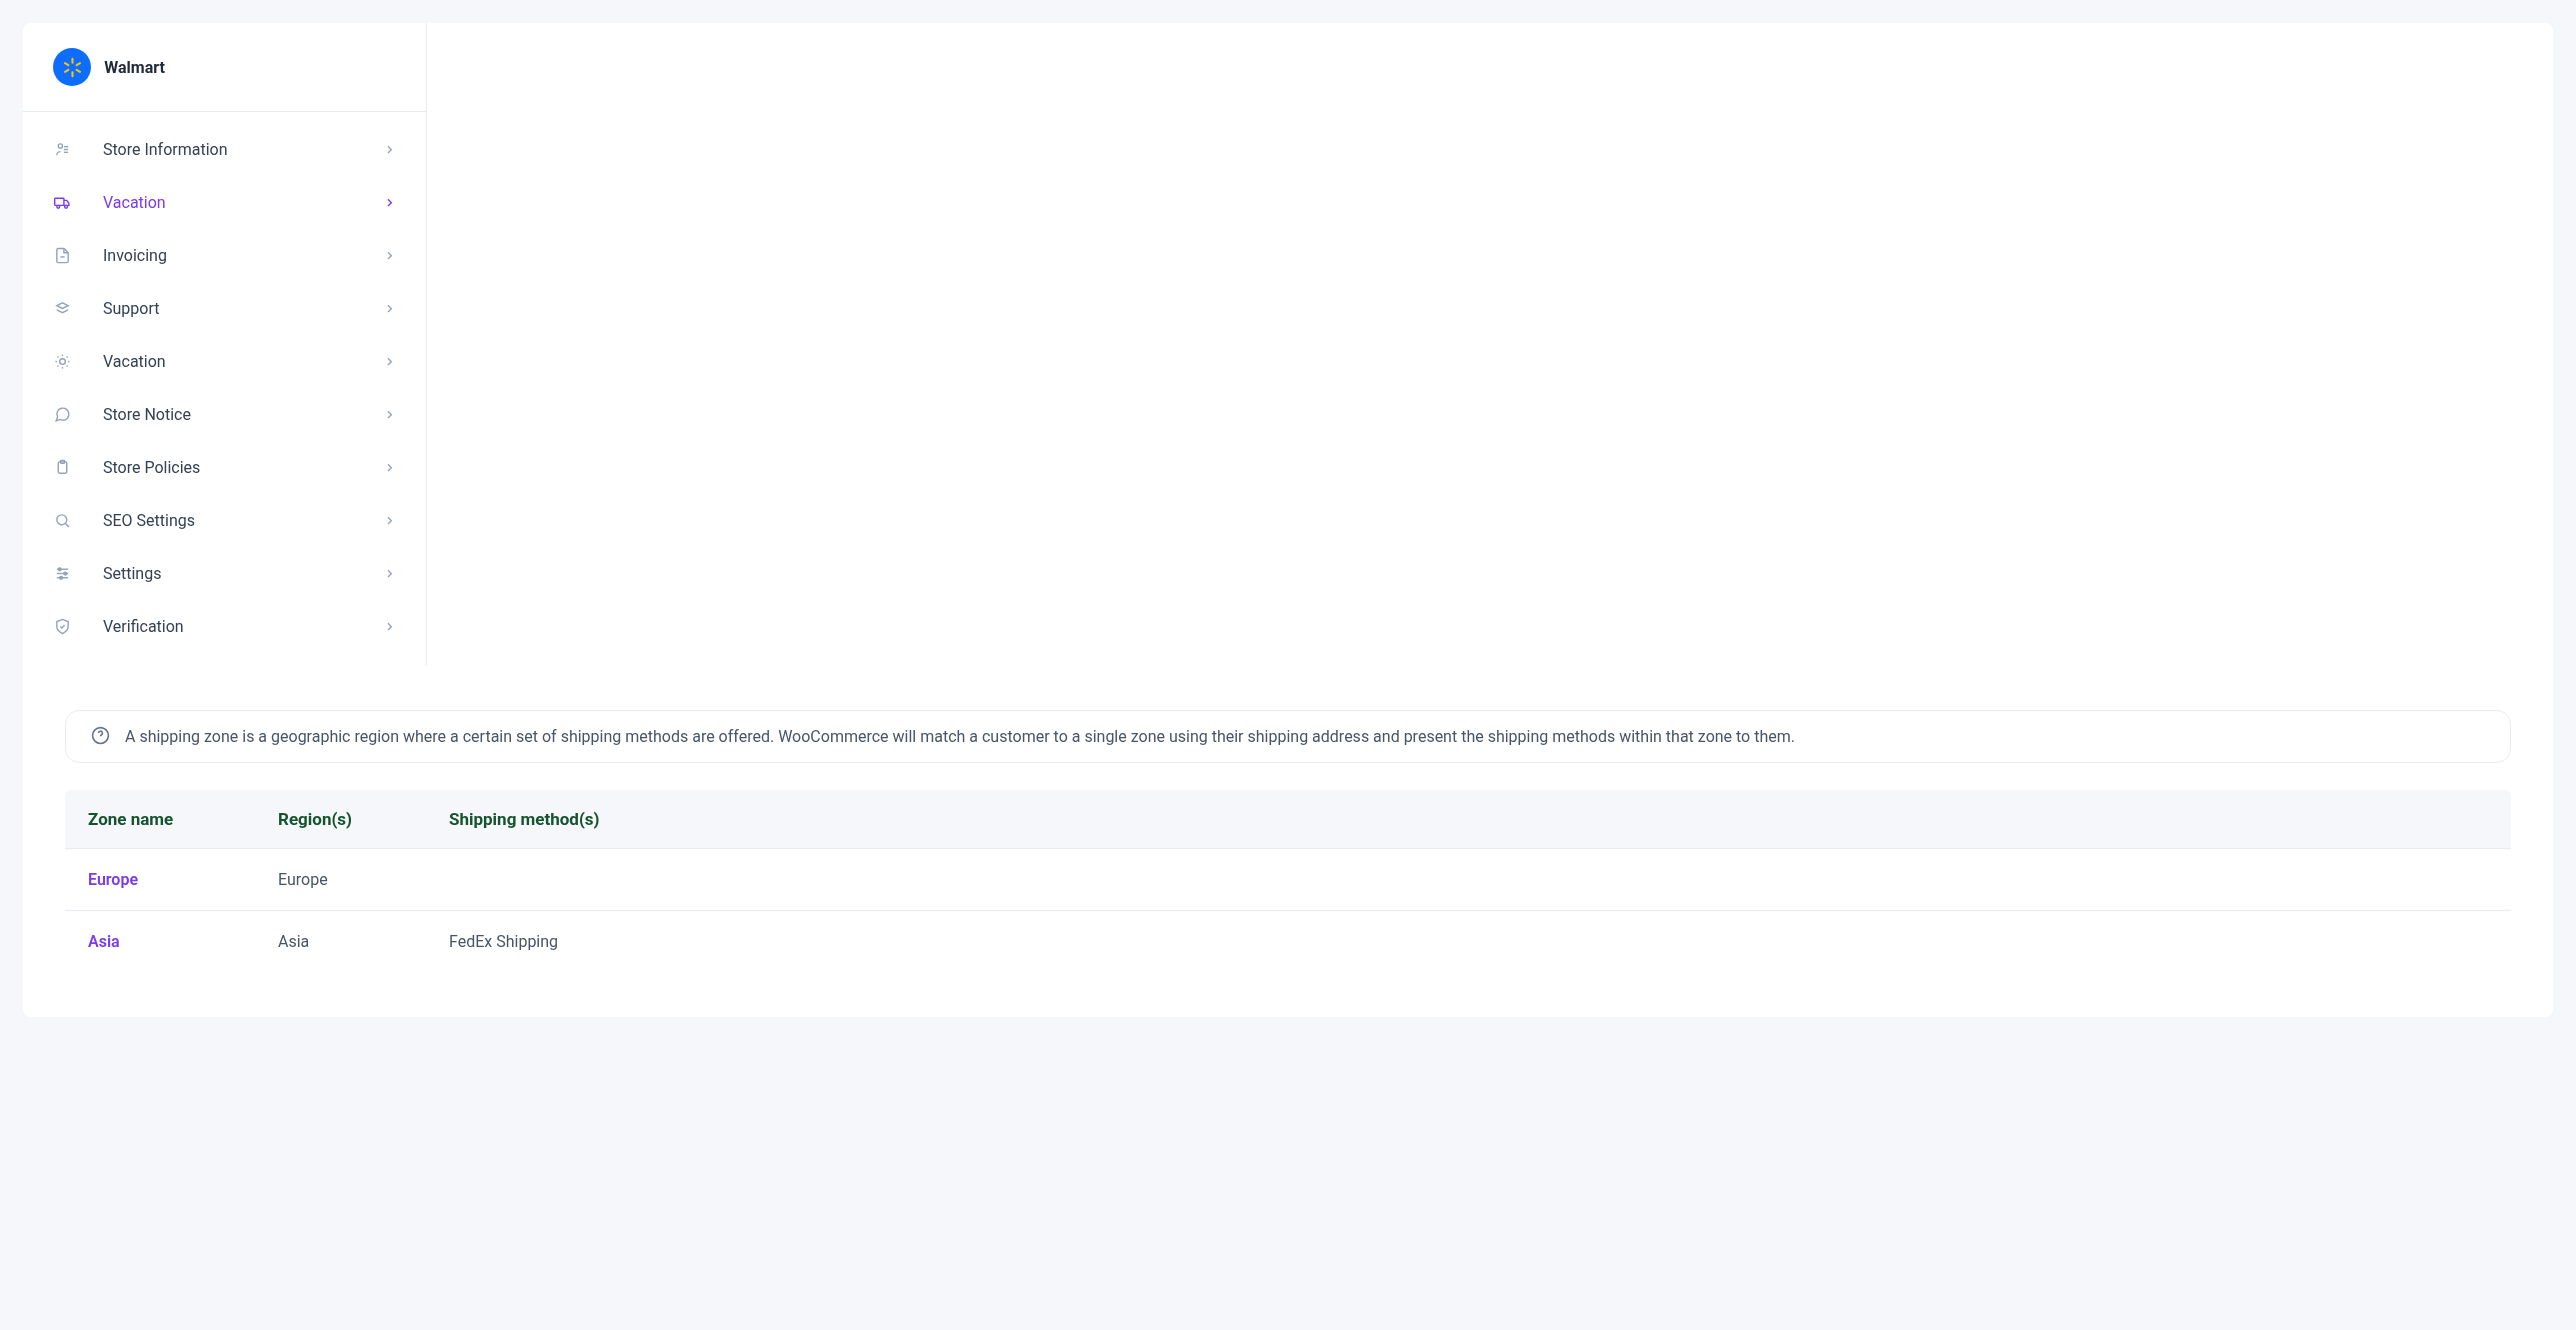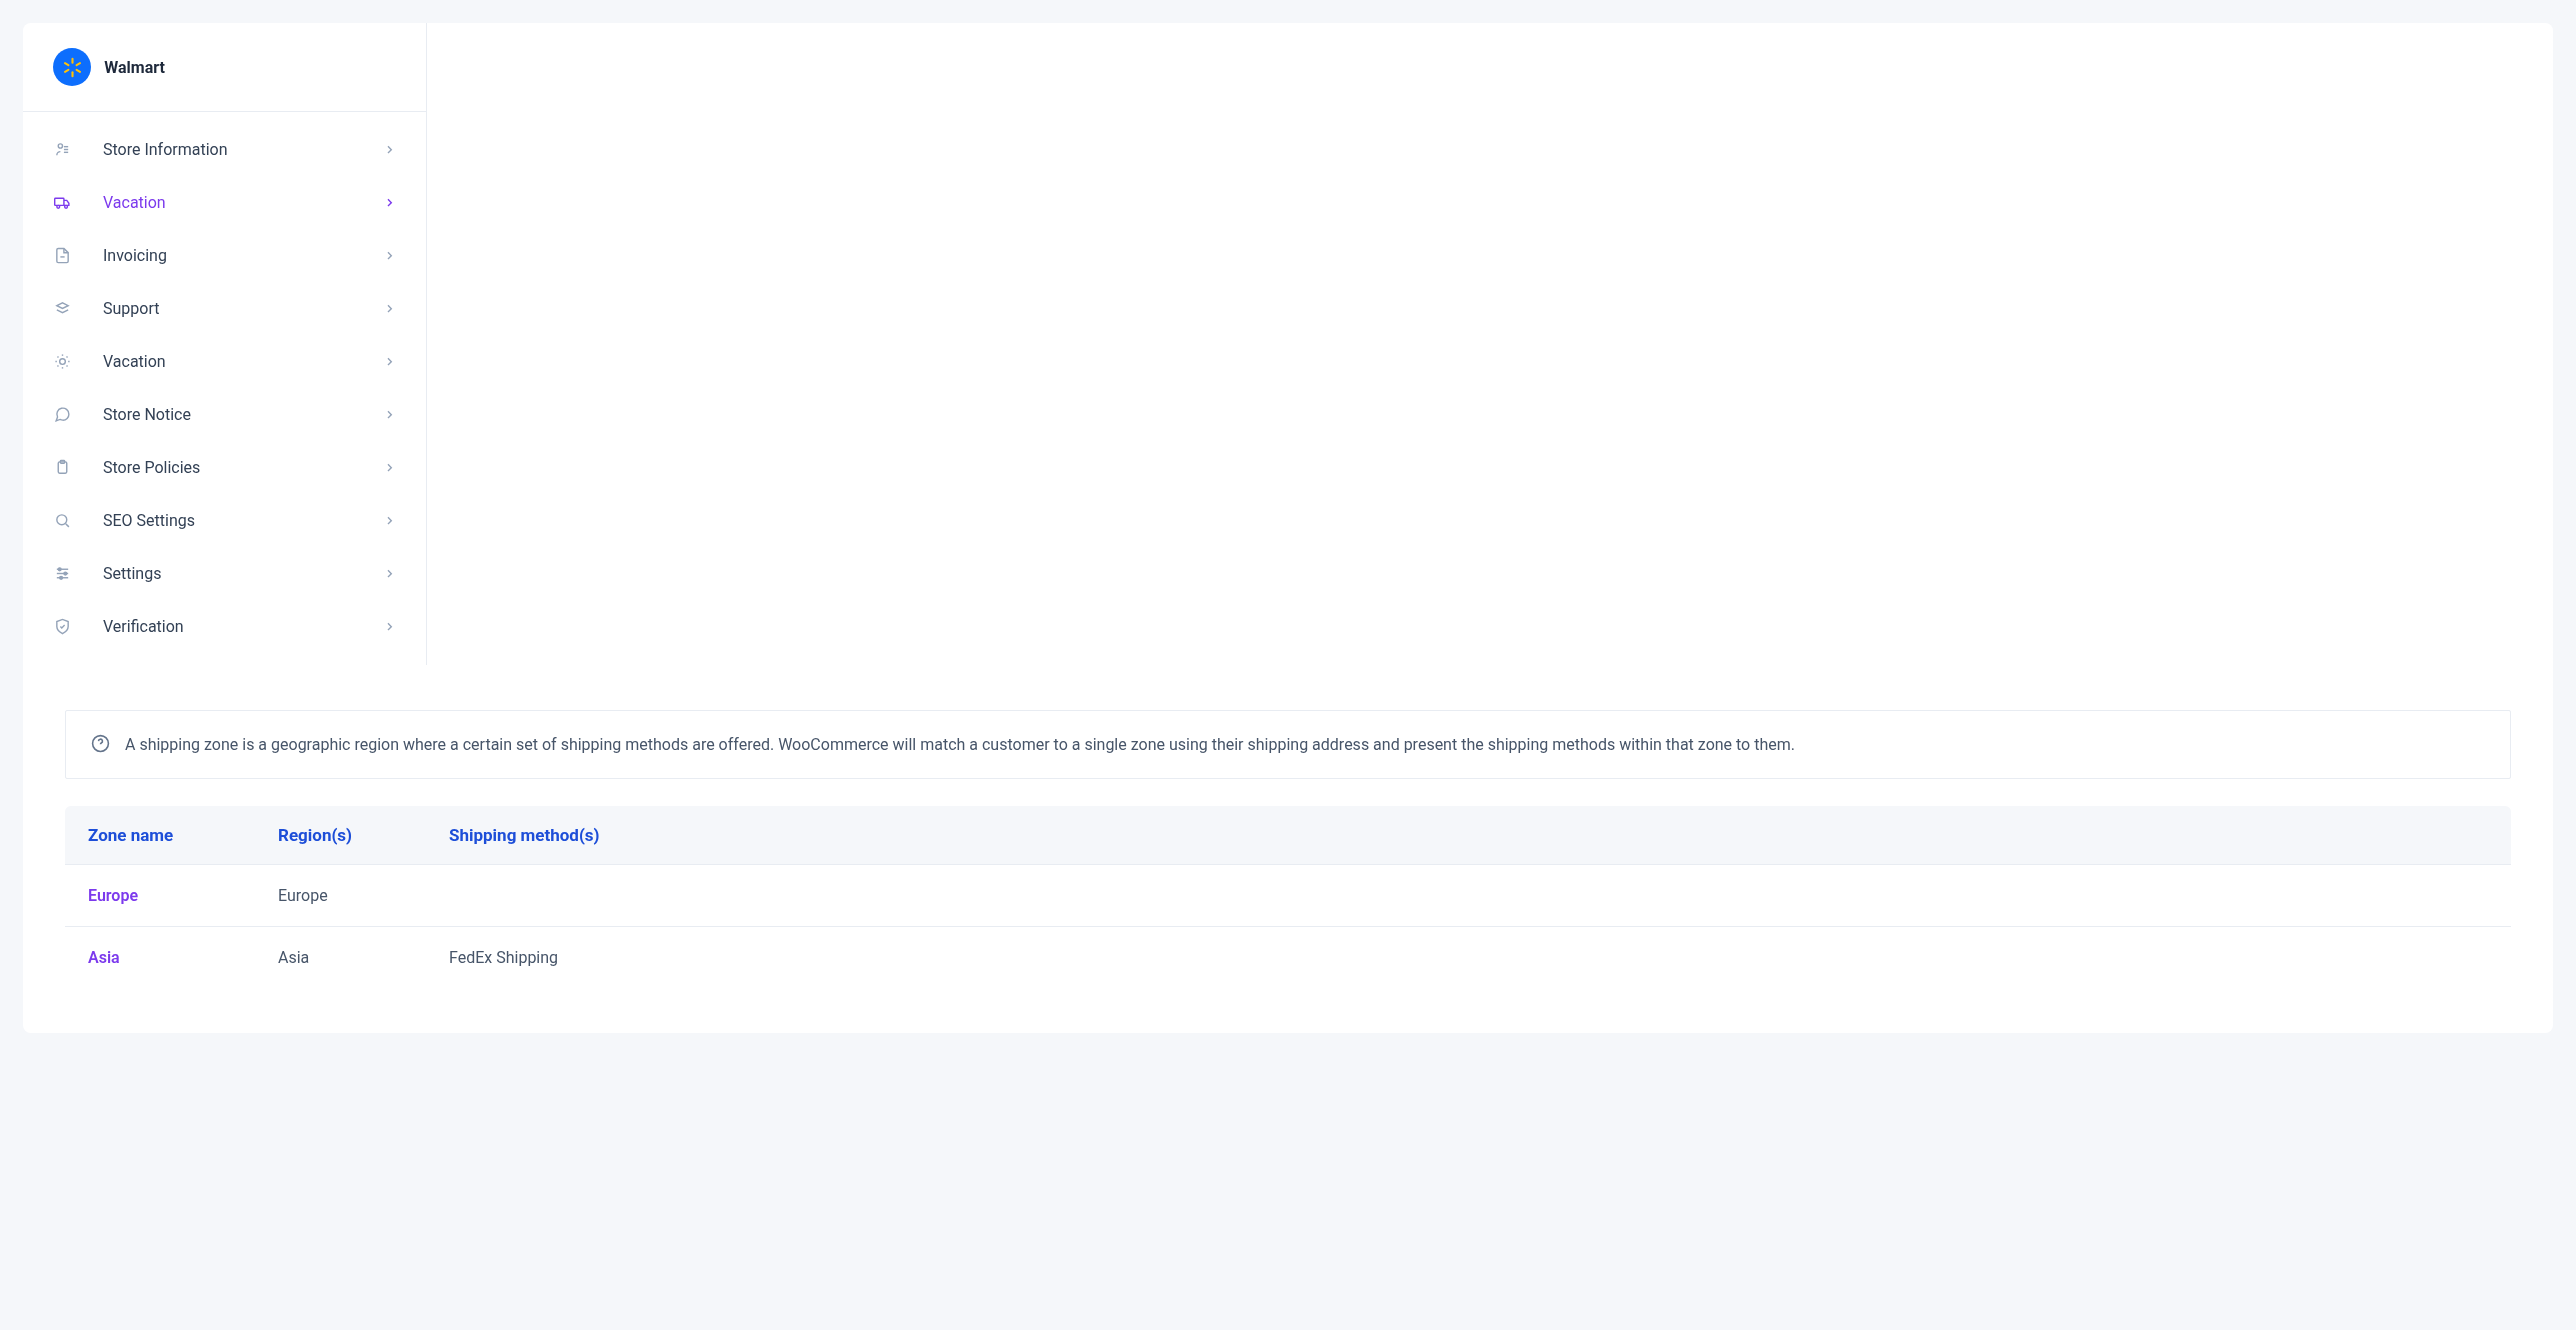--- a/index.html
+++ b/index.html
@@ -94,22 +94,22 @@
   .page-title-row .title-icon {
     color: #1e293b;
   }
   .page-title {
     font-size: 28.4px;
     font-weight: 800;
     color: #1e293b;
   }
   .info-box {
     border: 0.9px solid #e8ecf2;
-    border-radius: 2px;
-    padding: 21px 25px;
+    border-radius: 14px;
+    padding: 13px 25px;
     display: flex;
     gap: 15px;
     font-size: 16px;
     line-height: 1.6;
     color: #475569;
     margin-bottom: 26.5px;
     align-items: flex-start;
   }
   .info-box .info-icon {
     flex-shrink: 0;
@@ -120,21 +120,21 @@
 
   .zone-table {
     width: 100%;
   }
   .zone-head {
     display: flex;
     background: #f5f7fa;
     border-radius: 5.7px 5.7px 0 0;
     padding: 19px 23px;
     font-weight: 700;
-    color: #1d4ed8;
+    color: #14532d;
     font-size: 17px;
     border-bottom: 0.9px solid #e8ecf2;
     justify-content: center;
   }
   .zone-row {
     display: flex;
     padding: 21px 23px;
     font-size: 16px;
     color: #475569;
     border-bottom: 0.9px solid #e8ecf2;

